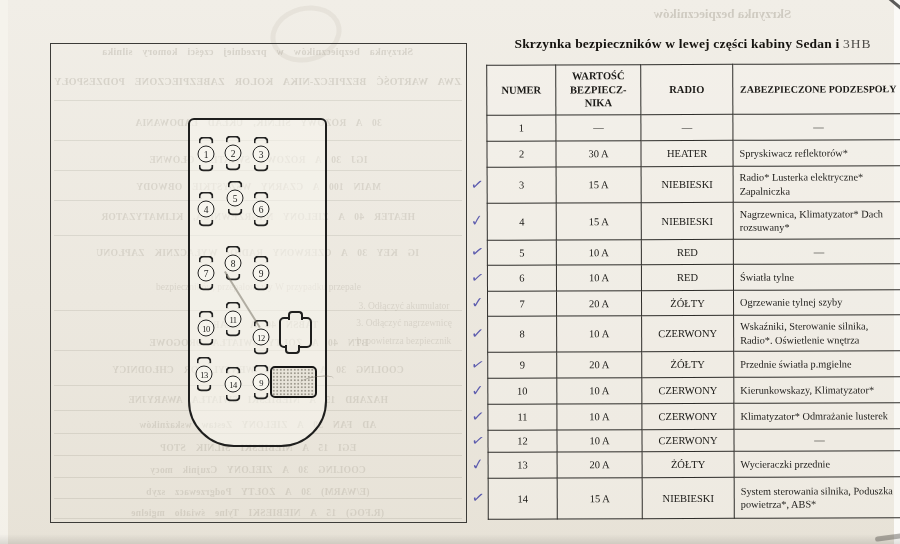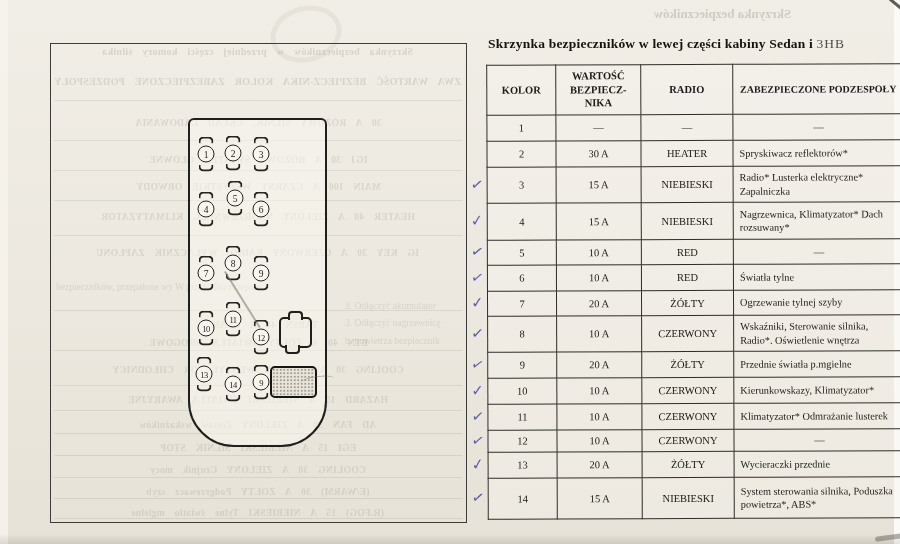--- a/index.html
+++ b/index.html
@@ -17,21 +17,21 @@
                 background:linear-gradient(0deg,rgba(0,0,0,.10),rgba(0,0,0,0)); }
   .corner-mark-tr { left:880px; top:1px; width:28px; height:3px; background:rgba(48,48,46,.78); transform:rotate(40deg); }
   .corner-mark-br { left:875px; top:535px; width:28px; height:5px; background:rgba(70,68,62,.40); transform:rotate(-8deg); border-radius:3px; }
   .smudge-ring { left:270px; top:6px; width:62px; height:46px; border-radius:50%;
                  border:5px solid rgba(150,140,118,.10); transform:rotate(-15deg); }
 
   
   .bleed-line { left:54px; width:408px; text-align:center; white-space:nowrap;
                 color:#746d5d; font-size:9.5px; letter-spacing:.3px; overflow:hidden; }
   .bleed-line > span { display:inline-block; transform:scaleX(-1); filter:blur(.4px); opacity:.17; font-weight:bold; word-spacing:7px; }
-  .bleed-frag { color:#7a7264; font-size:9.5px; white-space:nowrap; opacity:.18; filter:blur(.3px); overflow:hidden; }
+  .bleed-frag { color:#7a7264; font-size:9.5px; white-space:nowrap; opacity:.18; filter:blur(.3px); overflow:hidden;text-align:center; }
   .bleed-rule { left:54px; width:408px; height:1px; background:rgba(62,56,44,.10); }
   .bleed-title-tr { left:600px; top:6px; width:245px; text-align:center; color:#8a8374;
                     font-weight:bold; font-size:13px; transform:scaleX(-1); filter:blur(.4px); opacity:.32; white-space:nowrap; }
 
   
   .figure-frame { left:50px; top:43px; width:415px; height:478px; border:1.5px solid #3c3b38; }
   .fusebox-panel { left:188px; top:118px; width:135px; height:325px;
                    border:2px solid #1f1f1e; border-radius:6px 6px 46px 46px;
                    background:rgba(247,245,239,.55); }
   .fuse { position:absolute; display:flex; flex-direction:column; align-items:center; gap:2px;
@@ -52,21 +52,21 @@
                  border:2.6px solid #161615; border-radius:5px; background-color:#e8e4da;
                  background-image:radial-gradient(rgba(90,85,72,.55) .6px, transparent 1px);
                  background-size:3.5px 3.5px; }
   .scan-scratch { left:224px; top:272px; width:1.5px; height:66px;
                   background:rgba(122,116,104,.55); transform:rotate(-32deg); transform-origin:top left; }
   .scan-scratch2 { left:300px; top:376px; width:34px; height:9px; border-top:1.5px solid rgba(112,106,94,.5);
                    border-radius:50%; transform:rotate(-8deg); }
 
   
   .page-title { left:488px; top:36px; width:410px; font-size:13.5px; font-weight:bold;
-                color:#15130f; letter-spacing:.2px; white-space:nowrap; }
+                color:#15130f; letter-spacing:.2px; white-space:nowrap;text-align:center; }
   .page-title .suffix { font-weight:normal; color:#4d4c48; letter-spacing:1px; }
   .tbl-wrap { left:487px; top:64px; transform:rotate(-.2deg); }
   table.fuse-table { border-collapse:collapse; table-layout:fixed; width:407px;
                      border:1.6px solid #2e2d2a; background:rgba(248,246,241,.40); }
   .fuse-table th, .fuse-table td { border:1px solid #2e2d2a; color:#1b1a17; }
   .fuse-table th { font-size:10.5px; font-weight:bold; text-align:center; vertical-align:middle;
                    white-space:pre-line; line-height:1.3; padding:1px; }
   .fuse-table th.last { font-size:10px; white-space:nowrap; padding:0; }
   .fuse-table td { font-size:10.5px; vertical-align:middle; }
   .fuse-table td.c { text-align:center; }
@@ -214,21 +214,21 @@
 
 <div class="abs page-title">
   <span>Skrzynka bezpieczników w lewej części kabiny Sedan i</span>
   <span class="suffix">3HB</span>
 </div>
 
 <div class="abs tbl-wrap">
   <table class="fuse-table">
     <thead>
       <tr style="height:50px;">
-        <th style="width:66px">KOLOR</th>
+        <th style="width:66px">NUMER</th>
         <th style="width:82px">WARTOŚĆ
 BEZPIECZ-
 NIKA</th>
         <th style="width:89px">RADIO</th>
         <th style="width:170px" class="last">ZABEZPIECZONE PODZESPOŁY</th>
       </tr>
     </thead>
     <tbody id="tbody-rows">
         <tr style="height: 26px;">
           <td class="c" style="position: relative;">1</td>

